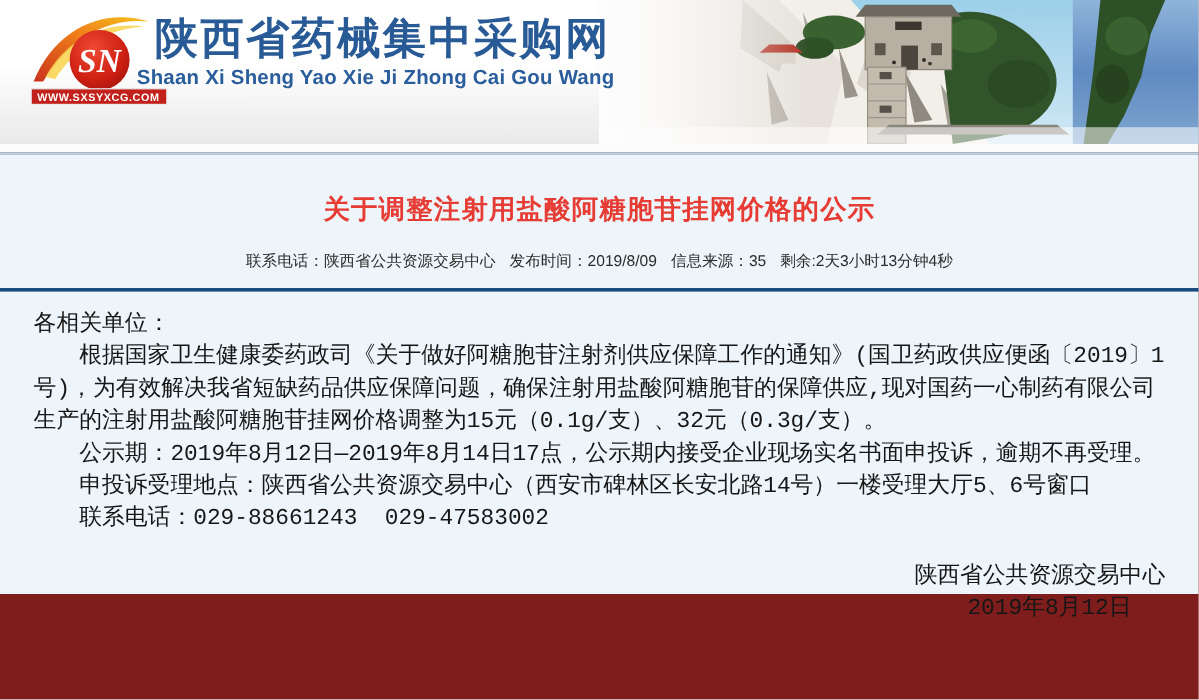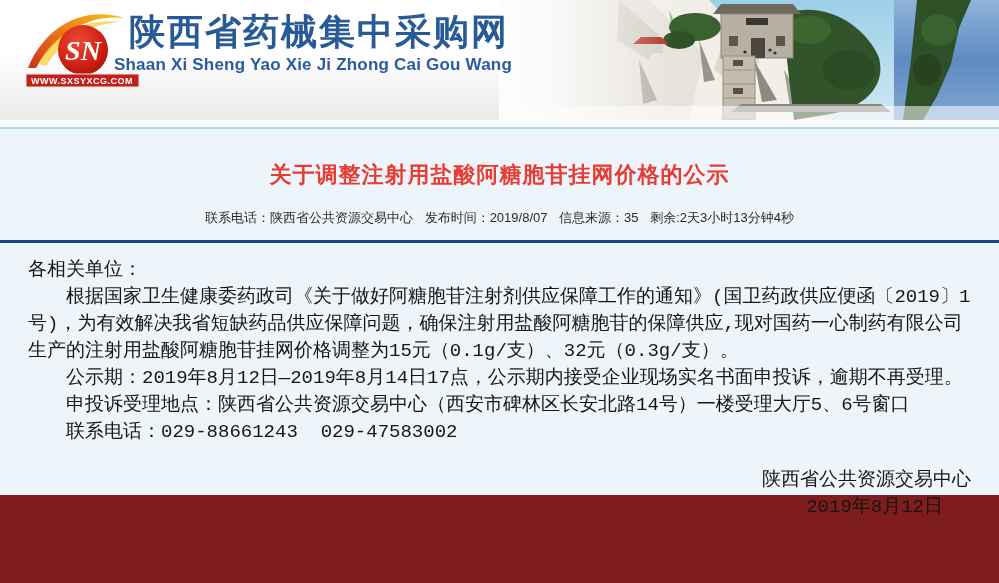--- a/index.html
+++ b/index.html
@@ -165,21 +165,21 @@
 
   <div class="white-gap"></div>
   <div class="top-blue-line"></div>
 
   <main class="content">
 
     <h2 class="notice-title">关于调整注射用盐酸阿糖胞苷挂网价格的公示</h2>
 
     <div class="meta-line">
       <span class="group"><span>联系电话：</span><span>陕西省公共资源交易中心</span></span>
-      <span class="group"><span>发布时间：</span><span>2019/8/07</span></span>
+      <span class="group"><span>发布时间：</span><span>2019/8/09</span></span>
       <span class="group"><span>信息来源：</span><span>35</span></span>
       <span class="group"><span>剩余:</span><span>2天3小时13分钟4秒</span></span>
     </div>
 
     <div class="navy-divider"></div>
 
     <div class="article">
       <p>各相关单位：</p>
       <p class="indent">根据国家卫生健康委药政司《关于做好阿糖胞苷注射剂供应保障工作的通知》(国卫药政供应便函〔2019〕1号)，为有效解决我省短缺药品供应保障问题，确保注射用盐酸阿糖胞苷的保障供应,现对国药一心制药有限公司生产的注射用盐酸阿糖胞苷挂网价格调整为15元（0.1g/支）、32元（0.3g/支）。</p>
       <p class="indent">公示期：2019年8月12日—2019年8月14日17点，公示期内接受企业现场实名书面申投诉，逾期不再受理。</p>

